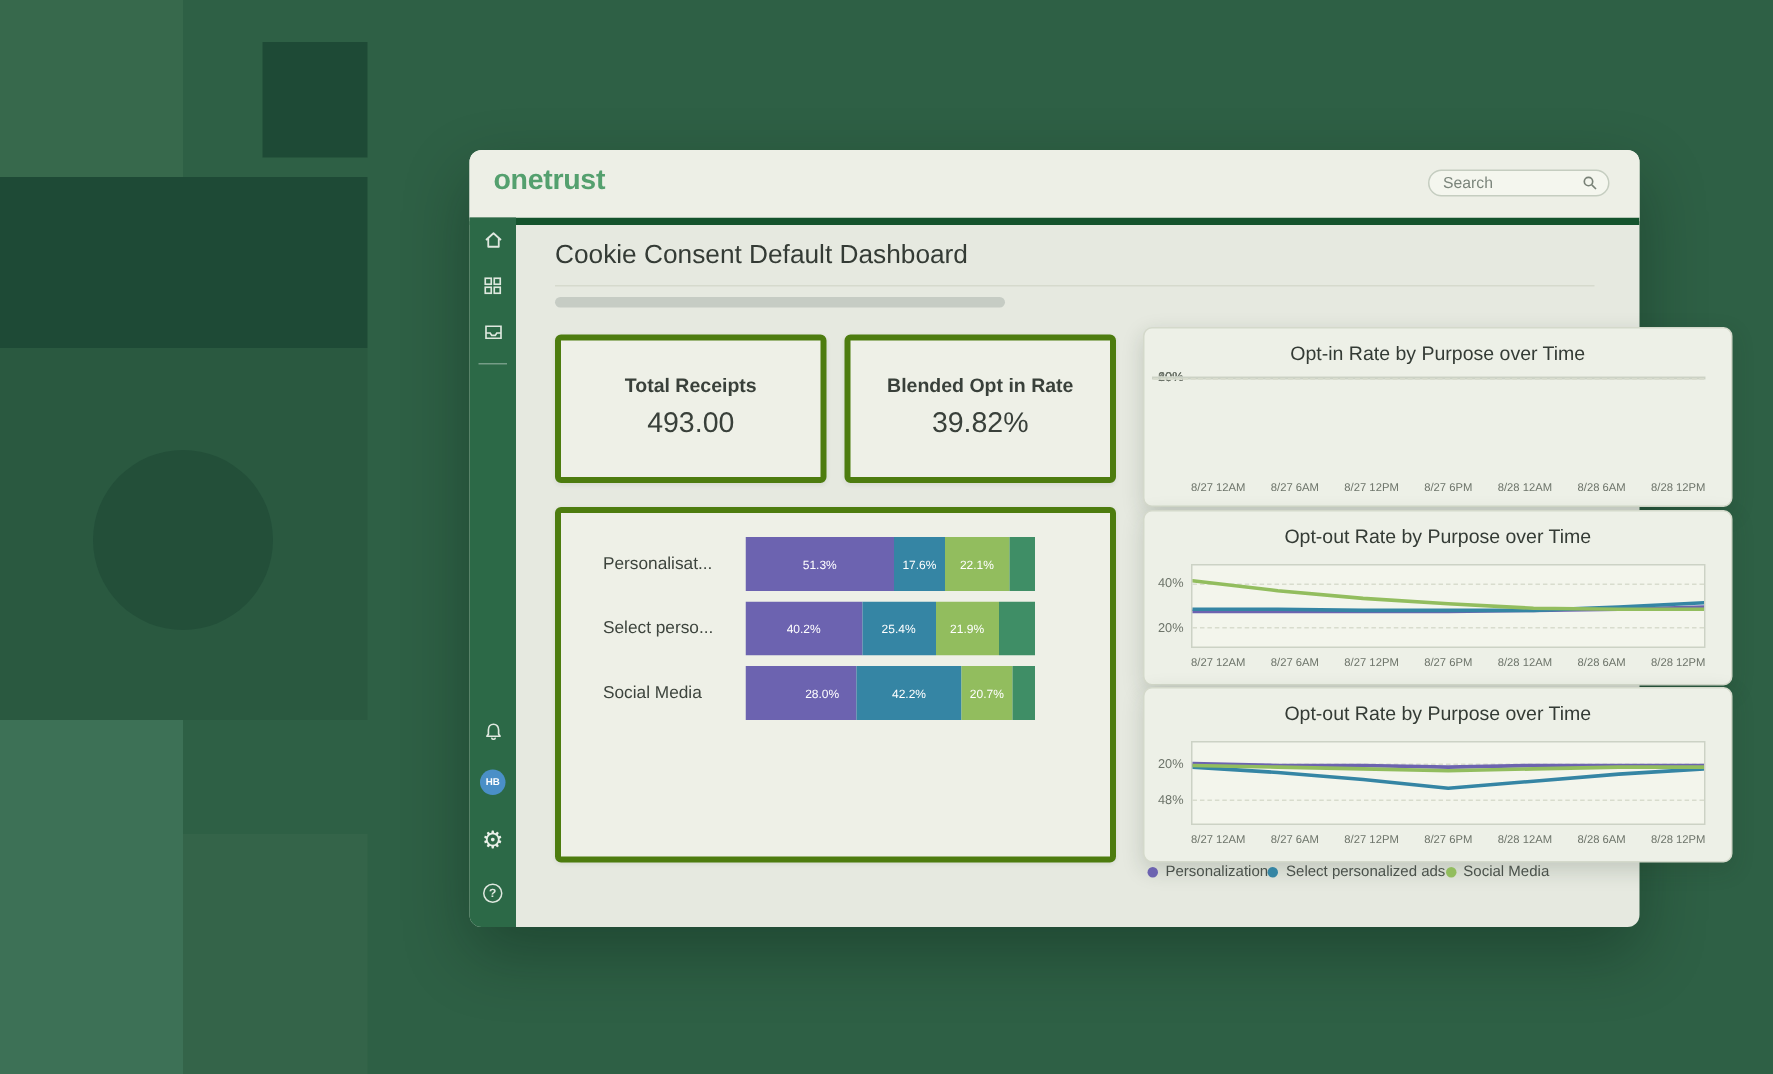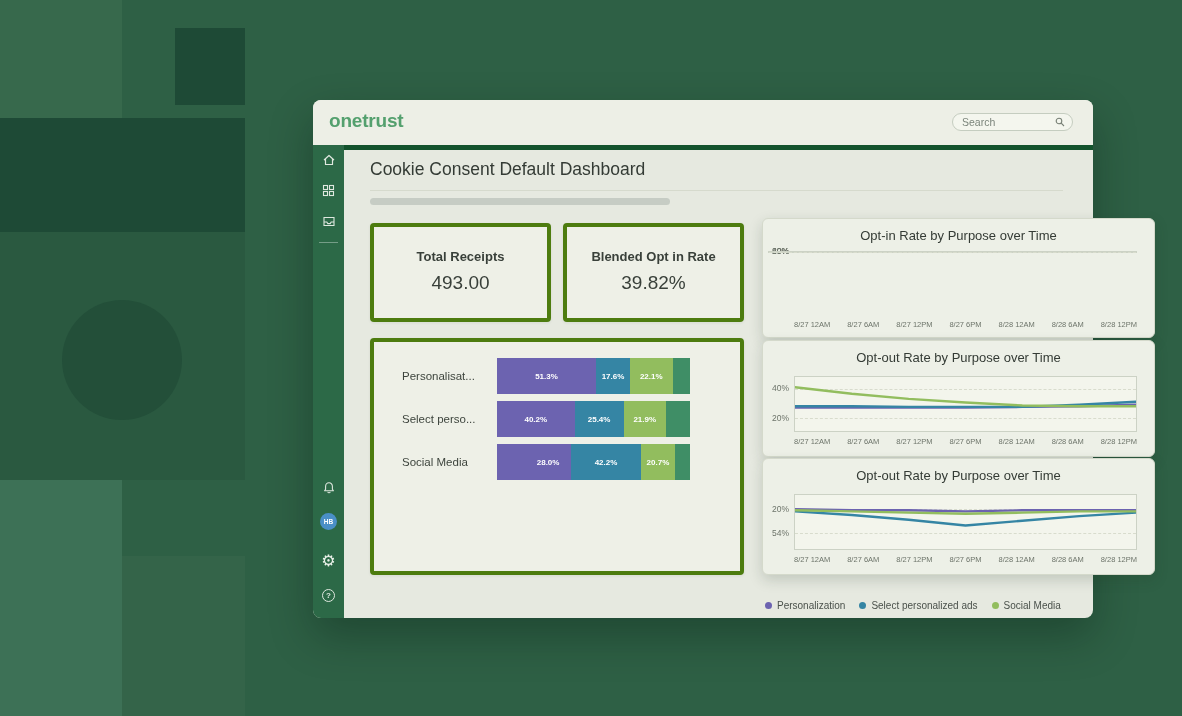--- a/index.html
+++ b/index.html
@@ -58,21 +58,21 @@
   .stat-label{margin-top:22px;text-align:center;font-size:13px;font-weight:600;color:#39403a;}
   .stat-value{margin-top:8px;text-align:center;font-size:19px;color:#39403a;}
 
   .consent-card{left:26px;top:193px;width:374px;height:237px;}
   .chart-title{text-align:center;margin-top:20px;font-size:13px;font-weight:500;color:#343b35;}
   .bar-rows{margin-top:16px;padding:0 50px 0 28px;}
   .bar-row{display:flex;align-items:center;height:36px;margin-bottom:7px;}
   .bar-row-label{width:95px;flex:none;font-size:11.5px;color:#3d443d;white-space:nowrap;overflow:hidden;}
   .bar-track{flex:1;height:36px;display:flex;overflow:hidden;}
   .bar-seg{height:100%;display:flex;align-items:center;justify-content:center;
-           font-size:8px;color:#fff;white-space:nowrap;overflow:hidden;font-weight:bold;}
+           font-size:8px;color:#fff;white-space:nowrap;overflow:hidden;}
   .legend{margin-top:16px;display:flex;justify-content:center;gap:15px;}
   .legend-item{display:flex;align-items:center;gap:5px;font-size:10px;color:#4a514b;white-space:nowrap;}
   .dot{width:7px;height:7px;border-radius:50%;flex:none;}
 
   
   .chart-card{position:absolute;left:418px;width:393px;background:#edf0e7;border:1px solid #d4d9cb;
               border-radius:6px;box-shadow:0 5px 14px rgba(25,50,35,.18);box-sizing:border-box;}
   .chart-card .chart-title{margin-top:9px;}
   .c1{top:73px;height:120px;} .c2{top:195px;height:117px;} .c3{top:313px;height:117px;}
   .plot-wrap{position:absolute;left:5px;right:17px;display:flex;align-items:stretch;}
@@ -80,21 +80,21 @@
   .yaxis{width:26px;flex:none;position:relative;}
   .ytick{position:absolute;right:5px;transform:translateY(-50%);font-size:8.5px;color:#6d746a;}
   .plot{flex:1;position:relative;background:#f3f5ec;border:1px solid #ccd2c5;box-sizing:border-box;}
   .c1 .plot{height:64px;} .c2 .plot,.c3 .plot{height:56px;}
   .gridline{position:absolute;left:0;right:0;border-top:1px dashed #d8dccd;}
   .plot svg{position:absolute;left:0;top:0;}
   .xaxis{position:absolute;left:31px;right:17px;display:flex;justify-content:space-between;
          font-size:7.5px;color:#6d746a;white-space:nowrap;}
   .c1 .xaxis{top:101px;} .c2 .xaxis{top:96px;} .c3 .xaxis{top:96px;}
 
-  .bottom-legend{position:absolute;left:421px;top:455px;display:flex;gap:14px;text-align:center;}
+  .bottom-legend{position:absolute;left:421px;top:431px;display:flex;text-align:center;}
 </style>
 </head>
 <body>
 
 <div class="abs" id="d1"></div>
 <div class="abs" id="d2"></div>
 <div class="abs" id="d3"></div>
 <div class="abs" id="d4"></div>
 <div class="abs" id="dcircle"></div>
 <div class="abs" id="d5"></div>
@@ -254,21 +254,21 @@
           <span>8/28 6AM</span>
           <span>8/28 12PM</span>
         </div>
     </div>
 
     <div class="chart-card c3">
       <div class="chart-title">Opt-out Rate by Purpose over Time</div>
       <div class="plot-wrap">
         <div class="yaxis">
             <div class="ytick" style="top: 26.087%;">20%</div>
-            <div class="ytick" style="top: 69.5652%;">54%</div>
+            <div class="ytick" style="top: 69.5652%;">48%</div>
           </div>
         <div class="plot">
             <div class="gridline" style="top: 26.087%;"></div>
             <div class="gridline" style="top: 69.5652%;"></div>
             <svg viewBox="0 0 341 54" width="100%" height="100%" preserveAspectRatio="none">
               <polyline points="0.0,14.1 56.8,15.3 113.7,15.3 170.5,16.4 227.3,15.3 284.2,15.3 341.0,15.3" fill="none" stroke="#6c63b0" stroke-width="2.4" stroke-linecap="round" stroke-linejoin="round"></polyline>
               <polyline points="0.0,16.4 56.8,20.0 113.7,24.7 170.5,30.5 227.3,25.8 284.2,21.1 341.0,17.6" fill="none" stroke="#3585a4" stroke-width="2.4" stroke-linecap="round" stroke-linejoin="round"></polyline>
               <polyline points="0.0,15.3 56.8,16.4 113.7,17.6 170.5,18.8 227.3,17.6 284.2,16.4 341.0,16.4" fill="none" stroke="#92bd5e" stroke-width="2.4" stroke-linecap="round" stroke-linejoin="round"></polyline>
             </svg>
           </div>

